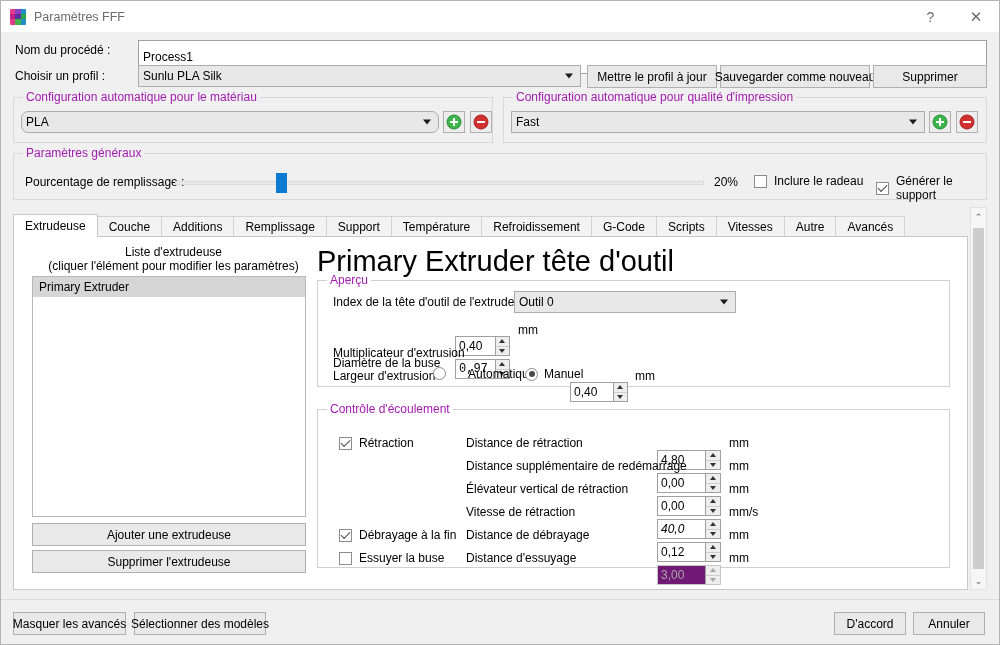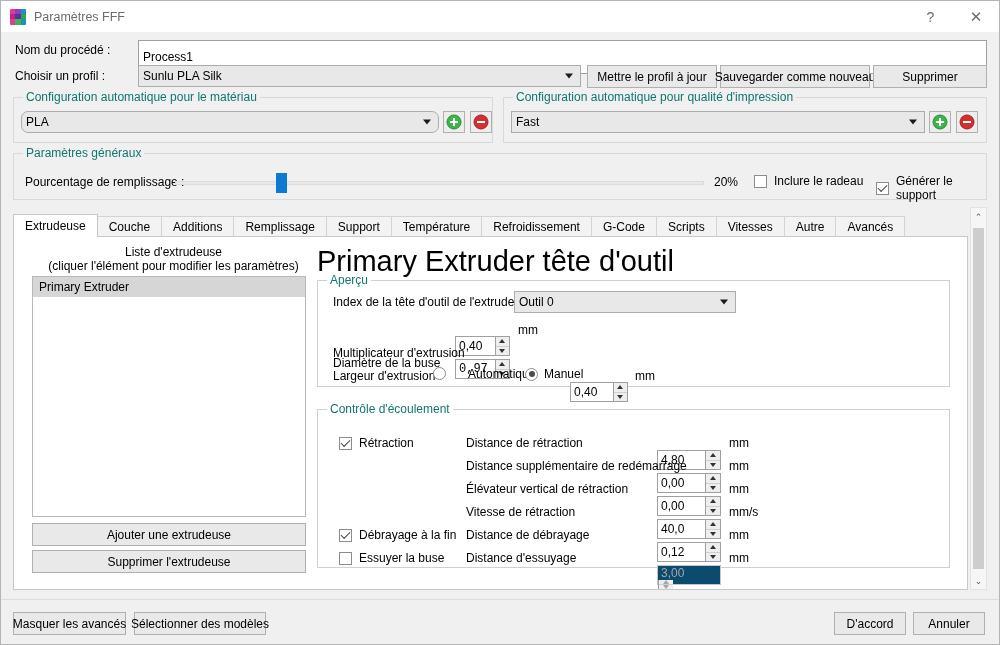--- a/index.html
+++ b/index.html
@@ -54,41 +54,41 @@
   .btn {
     background:#e9e9e9; border:1px solid #b0b0b0; height:23px;
     display:flex; align-items:center; justify-content:center;
     font-size:12px; color:#000; padding:0 8px; white-space:nowrap;
   }
   .group {
     border:1px solid #d9d9d9; position:absolute;
   }
   .group > .gtitle {
     position:absolute; top:-8px; left:9px; background:#f0f0f0;
-    padding:0 3px; font-size:12px; color:#0f766e;
+    padding:0 3px; font-size:12px; color:#a21caf;
   }
   .circle-btn { width:22px; height:22px; border:1px solid #b0b0b0; background:#ededed;
      display:flex; align-items:center; justify-content:center; }
   .cbk { width:13px; height:13px; border:1px solid #8c8c8c; background:#fff;
      display:inline-flex; align-items:center; justify-content:center; flex:none; }
   .cbk .tick { width:9px; height:5px; border-left:1.6px solid #4a4a4a; border-bottom:1.6px solid #4a4a4a;
      transform:rotate(-45deg) translate(1px,-1px); }
   .radio { width:13px; height:13px; border:1px solid #8c8c8c; border-radius:50%; background:#fff;
      display:inline-flex; align-items:center; justify-content:center; flex:none; }
   .radio .dot { width:6px; height:6px; border-radius:50%; background:#4a4a4a; }
   .spin { display:inline-flex; height:20px; border:1px solid #a0a0a0; background:#fff;margin-top:16px; }
   .spin .val { padding:0 3px; display:flex; align-items:center; font-size:12px; min-width:0; }
   .spin .btns { width:15px; border-left:1px solid #a0a0a0; background:#eee;
       display:flex; flex-direction:column; }
   .spin .btns span { flex:1; display:flex; align-items:center; justify-content:center; }
   .spin .btns span:first-child { border-bottom:1px solid #cfcfcf; }
   .tri-up { width:0;height:0;border-left:3.5px solid transparent;border-right:3.5px solid transparent;border-bottom:4px solid #333; }
   .tri-dn { width:0;height:0;border-left:3.5px solid transparent;border-right:3.5px solid transparent;border-top:4px solid #333; }
   .spin.disabled .val { color:#a6a6a6; }
-  .spin.disabled { background:#0c4a6e; border-color:#c6c6c6;flex-direction:column; }
+  .spin.disabled { background:#701a75; border-color:#c6c6c6; }
   .spin.disabled .tri-up { border-bottom-color:#a6a6a6; }
   .spin.disabled .tri-dn { border-top-color:#a6a6a6; }
   .unit { font-size:12px; }
 
   
   #tabstrip { position:absolute; left:12px; top:213px; height:23px; display:flex; align-items:flex-end; }
   .tab { height:21px; padding:0 11px; display:flex; align-items:center; font-size:12px;
      background:#f3f3f3; border:1px solid #d3d3d3; border-bottom:none; margin-right:-1px; color:#000; }
   .tab.active { background:#fff; height:23px; border-color:#c8c8c8; position:relative; z-index:3; }
   #tabpanel { position:absolute; left:12px; top:235px; width:955px; height:354px;
@@ -349,21 +349,21 @@
               <span>
                 <i class="tri-up"></i>
               </span>
               <span>
                 <i class="tri-dn"></i>
               </span>
             </span>
           </div>
           <div class="unit" style="position: absolute; left: 411px; top: 72px;">mm</div>
           <div class="lbl" style="position: absolute; left: 148px; top: 95px;">Vitesse de rétraction</div>
-          <div class="spin" style="position: absolute; left: 339px; top: 93px; width: 64px;">
+          <div class="spin" style="position: absolute; left: 339px; top: 93px; width: 64px; font-style: italic;">
             <span class="val" style="width:49px;">40,0</span>
             <span class="btns">
               <span>
                 <i class="tri-up"></i>
               </span>
               <span>
                 <i class="tri-dn"></i>
               </span>
             </span>
           </div>

